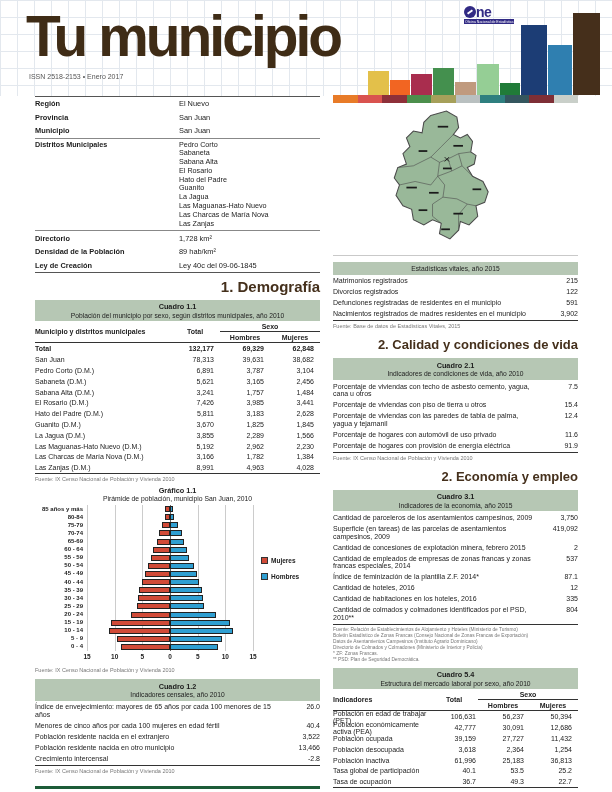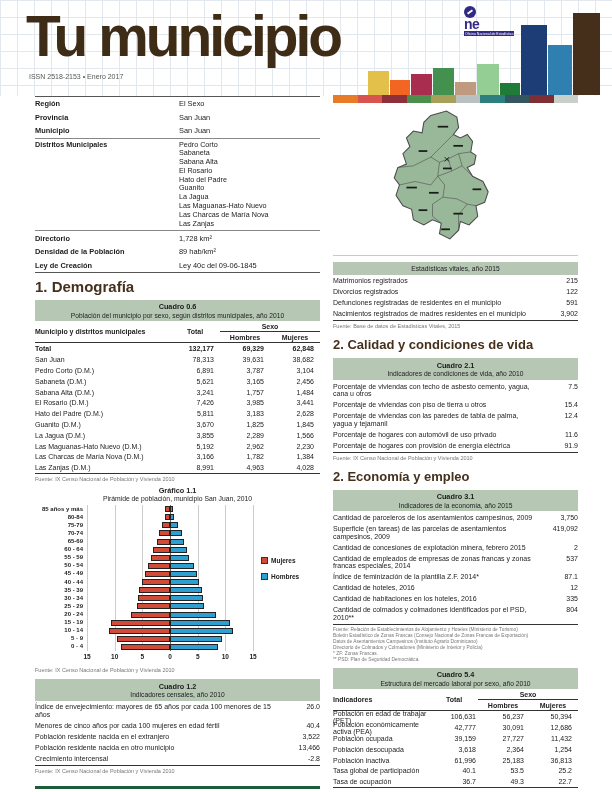--- a/index.html
+++ b/index.html
@@ -7,39 +7,39 @@
         font-family:"Liberation Sans",sans-serif;color:#222;}
   
   .grid-bg{position:absolute;left:0;top:0;width:612px;height:96px;
     background-image:linear-gradient(#e3e8ee 1px,transparent 1px),linear-gradient(90deg,#e3e8ee 1px,transparent 1px);
     background-size:17px 17px;}
   .mast-title{position:absolute;left:26px;top:2px;font-size:58px;font-weight:bold;letter-spacing:-3px;
     color:#3f2c16;transform:scaleX(.98);transform-origin:left;}
   .mast-sub{position:absolute;left:394px;top:32px;font-size:34px;font-weight:bold;letter-spacing:-1px;color:#f7941e;}
   .issn{position:absolute;left:29px;top:73px;font-size:7px;color:#555;}
   .one-logo{position:absolute;left:464px;top:6px;width:50px;}
-  .one-row{display:flex;align-items:flex-start;flex-direction:column;}
+  .one-row{display:flex;align-items:flex-end;}
   .one-o{width:12px;height:12px;border-radius:50%;background:#312a84;position:relative;display:inline-block;}
   .one-o::after{content:"";position:absolute;left:3px;top:5px;width:6px;height:2px;background:#fff;transform:rotate(-35deg);}
   .one-ne{font-size:14px;font-weight:bold;color:#312a84;letter-spacing:-.5px;line-height:12px;}
   .one-tag{margin-top:1px;background:#312a84;color:#fff;font-size:3.5px;text-align:center;padding:.5px 1px;white-space:nowrap;}
   #head-bars{position:absolute;left:368px;top:0;width:236px;height:95px;}
   .hbar{position:absolute;bottom:0;}
   
   .lcol{position:absolute;left:35px;top:96px;width:285px;}
   .rcol{position:absolute;left:333px;top:95px;width:245px;}
   
   .p-table{border-top:1.6px solid #555;border-bottom:1px solid #555;font-size:7.4px;}
   .p-row{display:flex;height:13.5px;align-items:center;}
   .p-label{width:144px;font-weight:bold;color:#1c1c1c;}
   .p-value{flex:1;}
   .p-distritos{display:flex;border-top:1px solid #888;border-bottom:1px solid #888;padding:2px 0;}
   .pv-line{height:8.8px;line-height:8.8px;font-size:7.2px;}
   
-  .sec{text-align:left;font-weight:bold;color:#45301c;}
+  .sec{text-align:right;font-weight:bold;color:#45301c;}
   .sec-big{font-size:15px;margin:5px 0 5px;}
   .sec-mid{font-size:13px;margin:8px 0 6px;}
   .band{background:#b6c7b4;text-align:center;padding:2.5px 2px;}
   .band-title{font-size:7.3px;font-weight:bold;color:#1b1b1b;}
   .band-sub{font-size:6.7px;color:#222;margin-top:.5px;}
   .fuente{font-size:5.5px;color:#777;margin-top:2px;}
   
   .sx-head{display:flex;border-bottom:1px solid #333;font-size:7px;font-weight:bold;align-items:stretch;}
   .sx-head .hname{flex:1;display:flex;align-items:center;}
   .sx-head .htotal{width:50px;display:flex;align-items:center;justify-content:center;}
@@ -104,21 +104,21 @@
       <div class="hbar" style="left: 180px; width: 24px; height: 50px; background: rgb(47, 127, 176);"></div>
       <div class="hbar" style="left: 205px; width: 27px; height: 82px; background: rgb(69, 47, 27);"></div>
     </div>
 
   <div class="lcol">
 
     <div class="p-table">
       <div id="profile-top">
           <div class="p-row">
             <div class="p-label">Región</div>
-            <div class="p-value">El Sexo</div>
+            <div class="p-value">El Nuevo</div>
           </div>
           <div class="p-row">
             <div class="p-label">Provincia</div>
             <div class="p-value">San Juan</div>
           </div>
           <div class="p-row">
             <div class="p-label">Municipio</div>
             <div class="p-value">San Juan</div>
           </div>
         </div>
@@ -150,21 +150,21 @@
             <div class="p-label">Ley de Creación</div>
             <div class="p-value">Ley 40c del 09-06-1845</div>
           </div>
         </div>
     </div>
 
     <div class="sec sec-big">1. Demografía</div>
 
     <div class="cuadro">
       <div class="band">
-        <div class="band-title">Cuadro 0.6</div>
+        <div class="band-title">Cuadro 1.1</div>
         <div class="band-sub">Población del municipio por sexo, según distritos municipales, año 2010</div>
       </div>
       <div class="sx-head">
         <div class="hname">Municipio y distritos municipales</div>
         <div class="htotal">Total</div>
         <div class="sx-group">
           <div class="sx-sexo">Sexo</div>
           <div class="sx-hm">
             <div>Hombres</div>
             <div>Mujeres</div>

